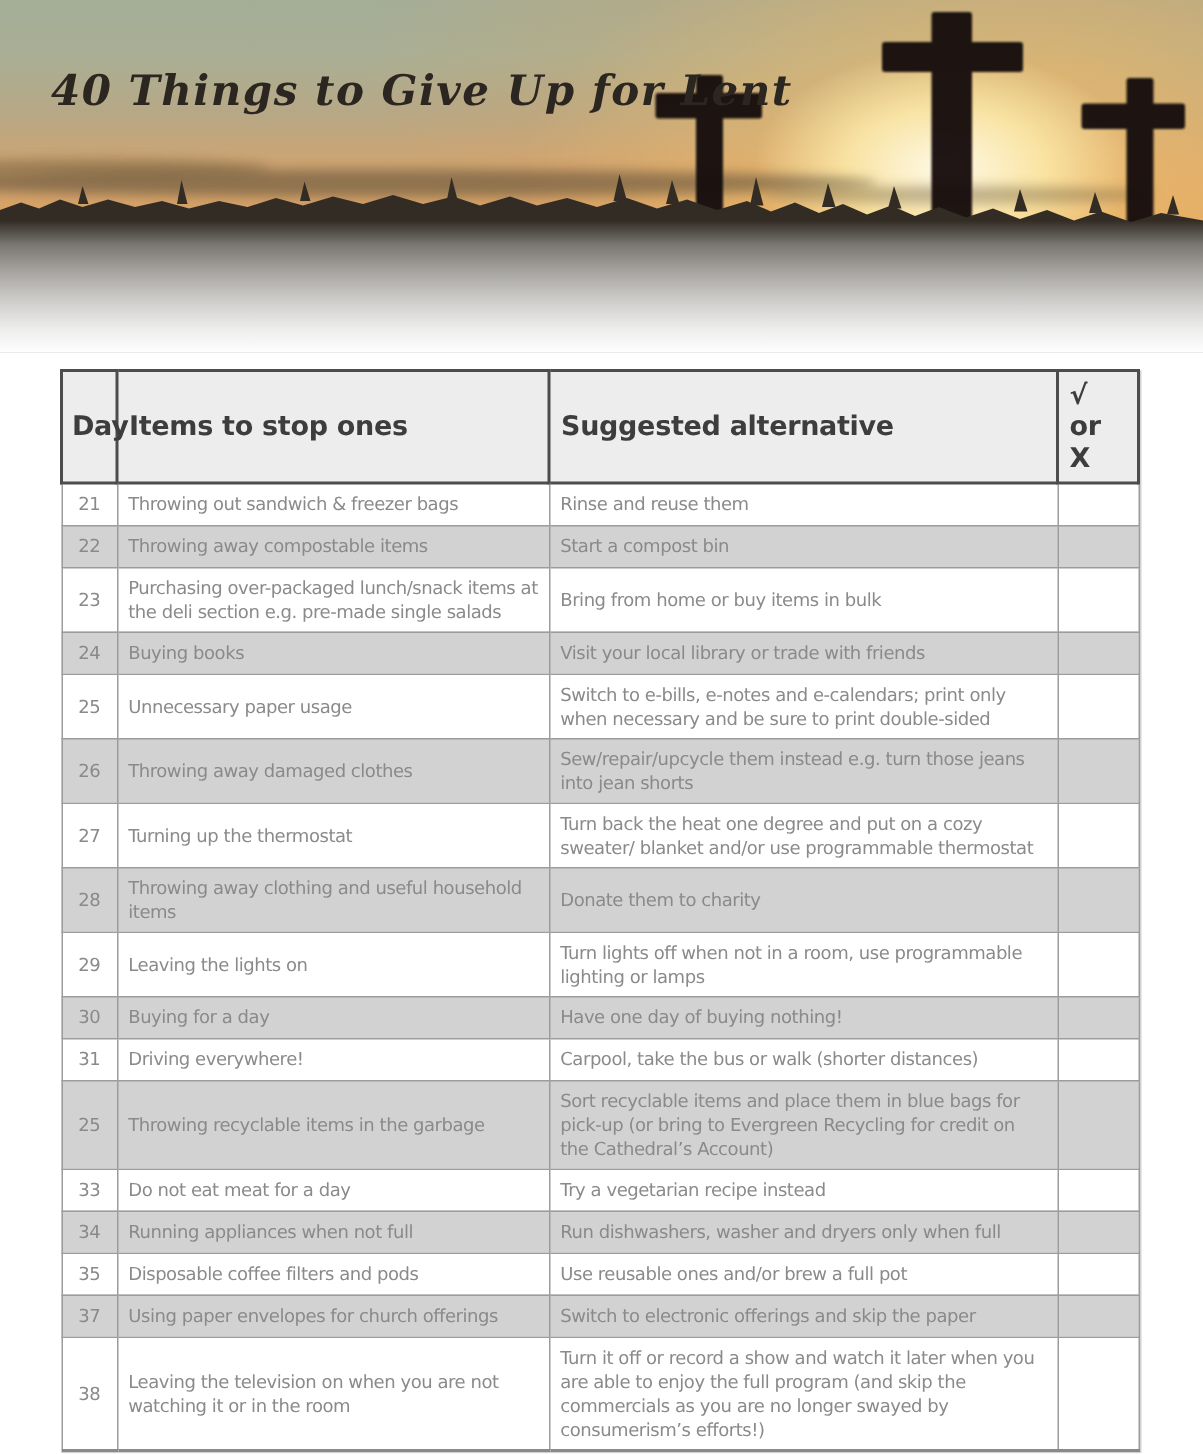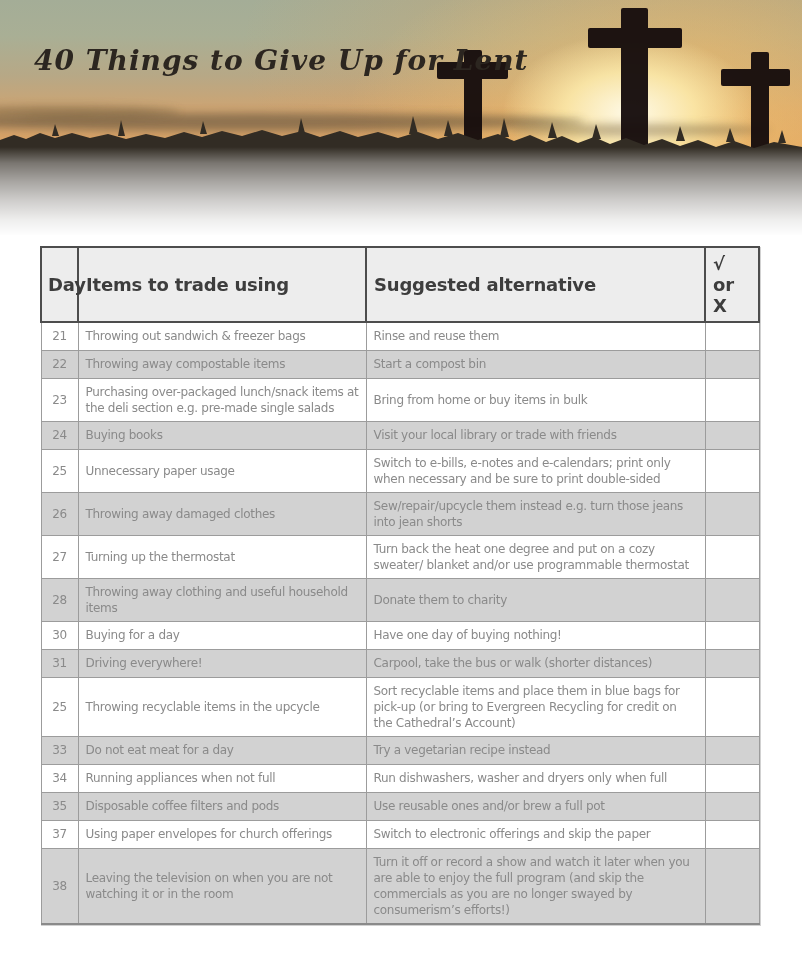--- a/index.html
+++ b/index.html
@@ -182,21 +182,21 @@
     <table class="lent">
       <colgroup>
         <col class="c-day">
           <col class="c-item">
           <col class="c-alt">
           <col class="c-check">
       </colgroup>
       <thead>
         <tr>
           <th class="h-day">Day</th>
-          <th>Items to trade using</th>
+          <th>Items to stop ones</th>
           <th>Suggested alternative</th>
           <th>√ or X</th>
         </tr>
       </thead>
       <tbody>
           <tr class="data-row">
     <td class="day">21</td>
     <td class="item">Throwing out sandwich &amp; freezer bags</td>
     <td class="alt">Rinse and reuse them</td>
     <td class="check"></td>
@@ -237,34 +237,40 @@
     <td class="alt">Turn back the heat one degree and put on a cozy sweater/ blanket and/or use programmable thermostat</td>
     <td class="check"></td>
   </tr>
           <tr class="data-row">
     <td class="day">28</td>
     <td class="item">Throwing away clothing and useful household items</td>
     <td class="alt">Donate them to charity</td>
     <td class="check"></td>
   </tr>
           <tr class="data-row">
+    <td class="day">29</td>
+    <td class="item">Leaving the lights on</td>
+    <td class="alt">Turn lights off when not in a room, use programmable lighting or lamps</td>
+    <td class="check"></td>
+  </tr>
+          <tr class="data-row">
     <td class="day">30</td>
     <td class="item">Buying for a day</td>
     <td class="alt">Have one day of buying nothing!</td>
     <td class="check"></td>
   </tr>
           <tr class="data-row">
     <td class="day">31</td>
     <td class="item">Driving everywhere!</td>
     <td class="alt">Carpool, take the bus or walk (shorter distances)</td>
     <td class="check"></td>
   </tr>
           <tr class="data-row">
     <td class="day">25</td>
-    <td class="item">Throwing recyclable items in the upcycle</td>
+    <td class="item">Throwing recyclable items in the garbage</td>
     <td class="alt">Sort recyclable items and place them in blue bags for pick-up (or bring to Evergreen Recycling for credit on the Cathedral’s Account)</td>
     <td class="check"></td>
   </tr>
           <tr class="data-row">
     <td class="day">33</td>
     <td class="item">Do not eat meat for a day</td>
     <td class="alt">Try a vegetarian recipe instead</td>
     <td class="check"></td>
   </tr>
           <tr class="data-row">

